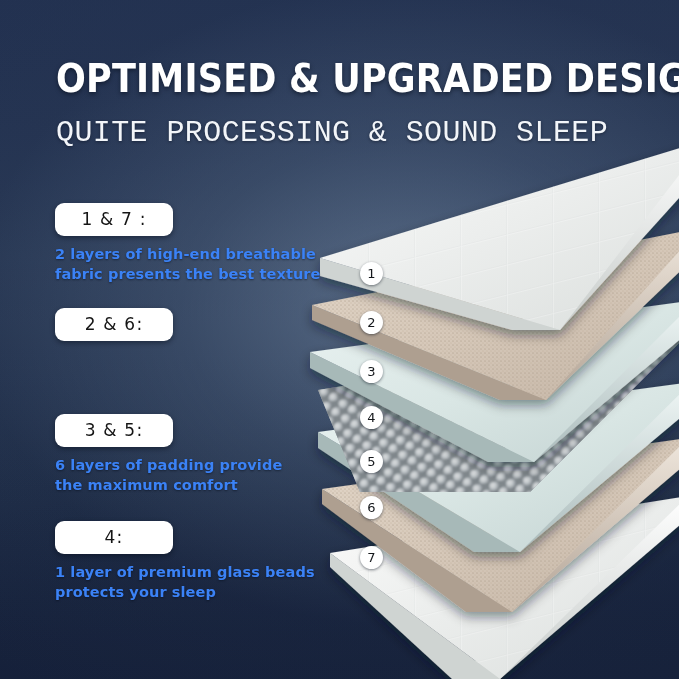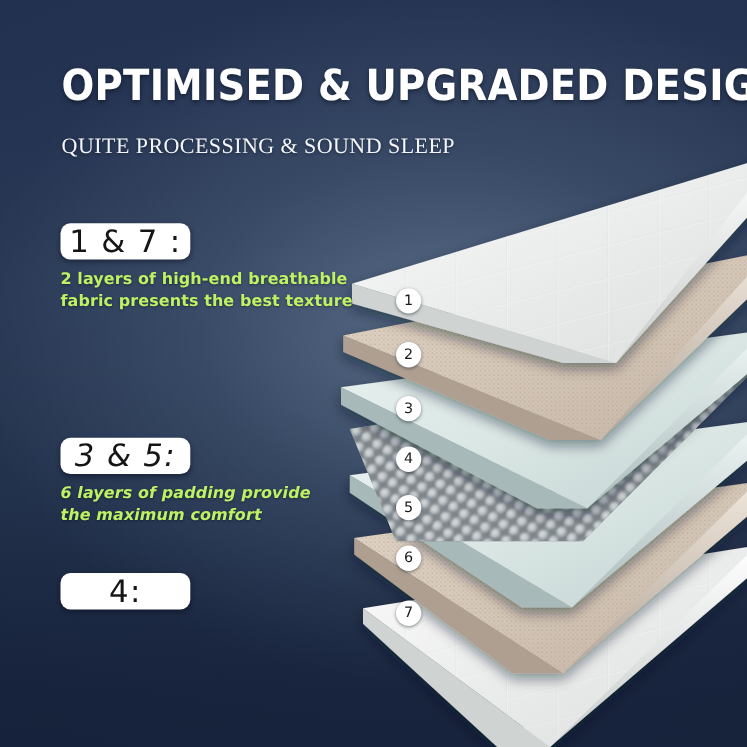--- a/index.html
+++ b/index.html
@@ -31,44 +31,44 @@
     position:absolute;left:56px;top:57px;
     font-size:39px;line-height:44px;font-weight:bold;
     letter-spacing:0.2px;color:#ffffff;
     font-family:"DejaVu Sans","Liberation Sans",sans-serif;
     font-stretch:condensed;
     text-shadow:0 2px 4px rgba(5,12,26,0.55);
     white-space:nowrap;
   }
   .subtitle{
     position:absolute;left:56px;top:118px;
-    font-size:20px;line-height:30px;font-weight:normal;
+    font-size:30px;line-height:30px;font-weight:normal;
     letter-spacing:0.4px;color:#f2f5f9;
-    font-family:Liberation Serif, serif;
+    font-family:Liberation Mono, monospace;
     text-shadow:0 1px 3px rgba(5,12,26,0.5);
     white-space:nowrap;
   }
 
   
   .feature{position:absolute;left:55px;width:268px;}
   .pill{
     width:118px;height:33px;border-radius:9px;
     background:#ffffff;
     box-shadow:0 2px 5px rgba(4,10,22,0.45);
     display:flex;align-items:center;justify-content:center;
     box-sizing:border-box;
   }
   .pill-text{
-    color:#151515;font-size:28px;font-weight:normal;
+    color:#151515;font-size:17px;font-weight:normal;
     letter-spacing:1.2px;line-height:23px;
     font-family:"DejaVu Sans","Liberation Sans",sans-serif;
   }
   .feature-desc{
     margin-top:9px;
-    color:#bef264;font-size:14.5px;font-weight:bold;
+    color:#3b82f6;font-size:14.5px;font-weight:bold;
     line-height:19.5px;letter-spacing:0.1px;
     font-family:"DejaVu Sans","Liberation Sans",sans-serif;
     text-shadow:0 1px 2px rgba(5,12,26,0.5);
     white-space:pre-line;
   }
 
   
   #stack{position:absolute;left:0;top:0;width:679px;height:679px;pointer-events:none;}
   #stack svg{display:block;}
 
@@ -223,28 +223,33 @@
 
   <div class="feature" style="top:203px;">
     <div class="pill">
       <span class="pill-text">1 &amp; 7 :</span>
     </div>
     <div class="feature-desc">2 layers of high-end breathable
 fabric presents the best texture</div>
   </div>
 
   <div class="feature" style="top:308px;">
-  </div>
-
-  <div class="feature" style="top:398px;font-style:italic;">
+    <div class="pill">
+      <span class="pill-text">2 &amp; 6:</span>
+    </div>
+  </div>
+
+  <div class="feature" style="top:414px;">
     <div class="pill">
       <span class="pill-text">3 &amp; 5:</span>
     </div>
     <div class="feature-desc">6 layers of padding provide
 the maximum comfort</div>
   </div>
 
   <div class="feature" style="top:521px;">
     <div class="pill">
       <span class="pill-text">4:</span>
     </div>
+    <div class="feature-desc">1 layer of premium glass beads
+protects your sleep</div>
   </div>
 </div>
 
 </body></html>

